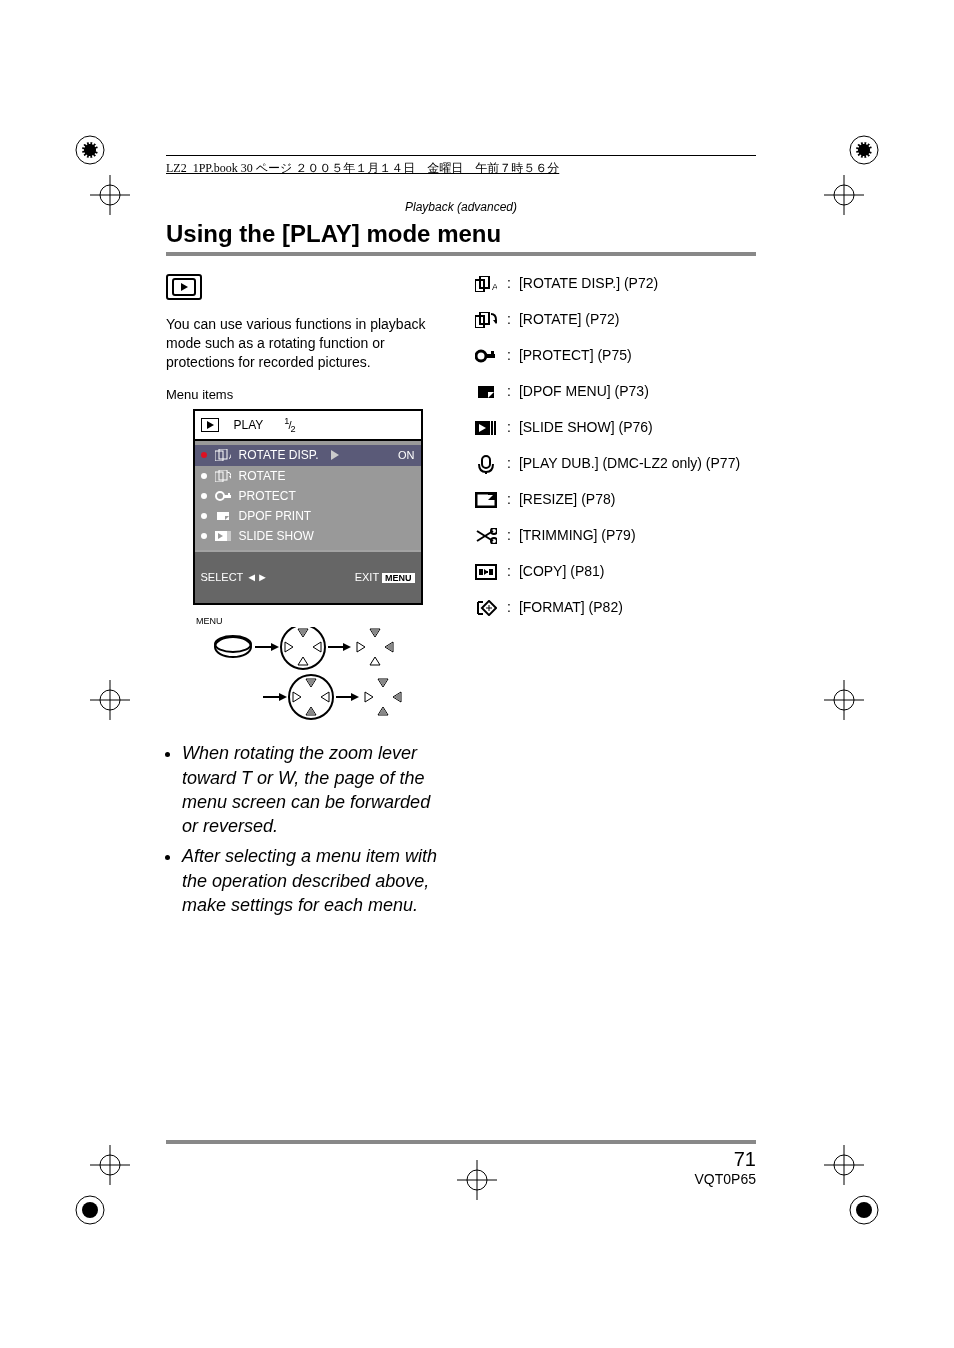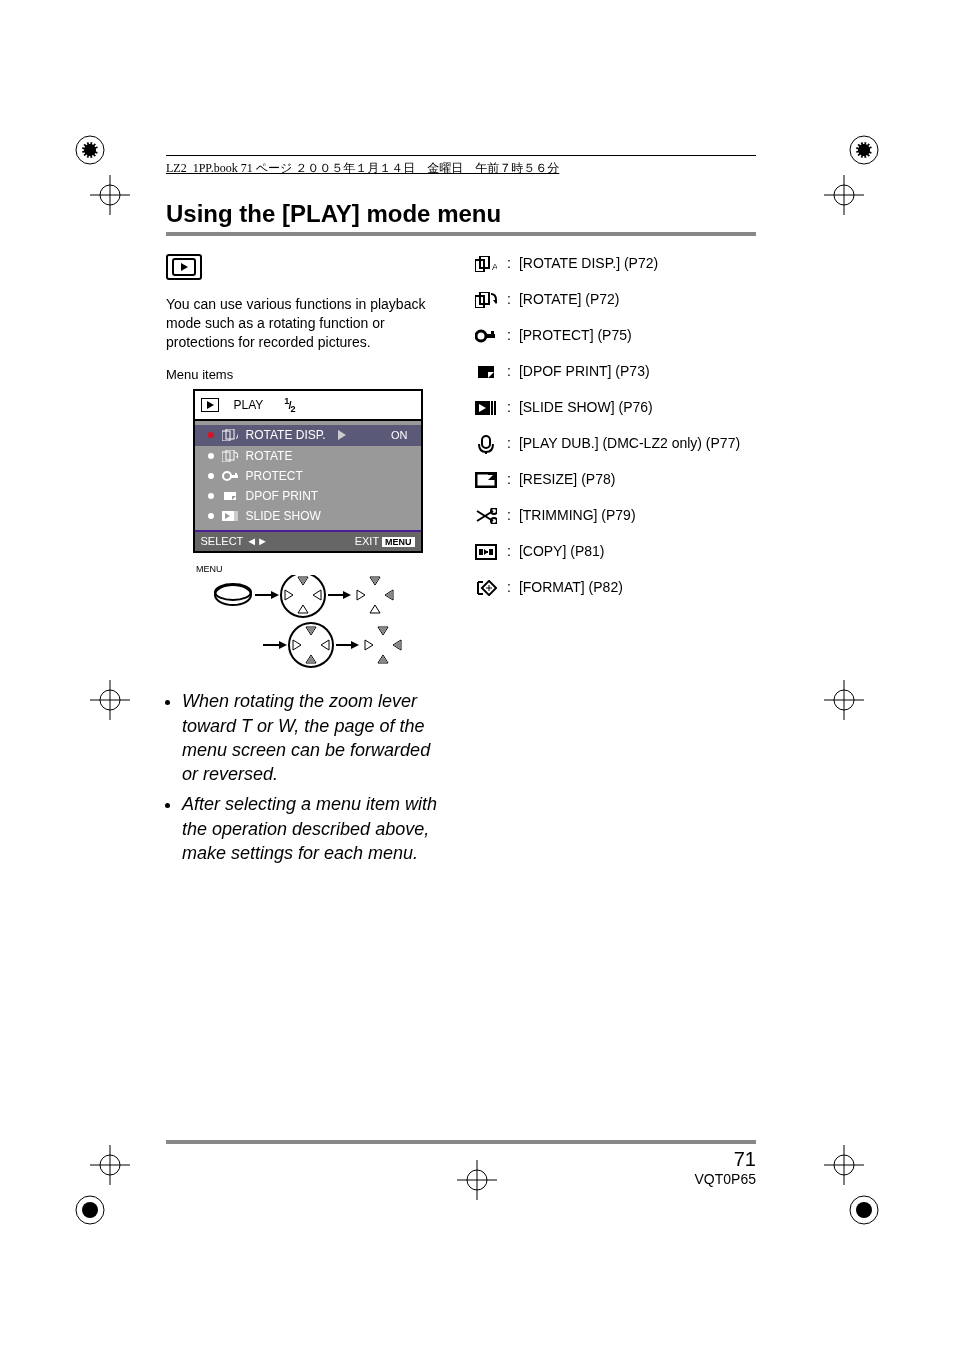--- a/index.html
+++ b/index.html
@@ -86,42 +86,42 @@
     font-size: 12px;
   }
   .menu-title {
     background:#fff;
     padding: 4px 6px;
     border-bottom: 2px solid #000;
     display:flex;
     align-items:center;
     gap:15px;
   }
-  .menu-title .frac { font-size: 11px; letter-spacing: -1px; font-weight: bold; }
+  .menu-title .frac { font-size: 11px; letter-spacing: -1px; }
   .menu-body { background:#999; padding: 4px 0; }
   .menu-row {
     display:flex;
     align-items:center;
     color:#fff;
-    padding: 2px 13px;
+    padding: 2px 6px;
     font-size: 12px;
     gap:8px;
   }
   .menu-row.sel { background:#5a5a78; }
   .bullet { width:6px; height:6px; background:#fff; border-radius:50%; display:inline-block; }
   .bullet.sel { background:#d12; }
   .menu-row .val { margin-left:auto; font-size:11px; }
   .menu-foot {
     background:#666;
     color:#fff;
     display:flex;
     justify-content:space-between;
-    padding: 2px 6px;
+    padding: 18px 6px;
     font-size:11px;
-    border-top:2px solid #4c1d95;
+    border-top:2px solid #a3a3a3;
   }
   .menu-foot .mbox {
     background:#fff; color:#000; padding:0 3px; font-size:9px; font-weight:bold;
   }
 
   .nav-fig { text-align:center; margin: 6px 0 14px 0; }
   .nav-fig svg { display:block; margin:0 auto; }
 
   .bullets { margin-top: 6px; }
   .bullets li { list-style: disc; margin-left: 16px; margin-bottom: 6px; font-size: 18px; font-style: italic; }
@@ -194,24 +194,25 @@
       <circle cx="20" cy="20" r="14" fill="none" stroke="#000"></circle>
       <circle cx="20" cy="20" r="8" fill="#000"></circle>
     </svg></div>
 <div class="regmark br-in"><svg viewBox="0 0 40 40">
       <circle cx="20" cy="20" r="10" fill="none" stroke="#000"></circle>
       <line x1="0" y1="20" x2="40" y2="20" stroke="#000"></line>
       <line x1="20" y1="0" x2="20" y2="40" stroke="#000"></line>
     </svg></div>
 
 <div class="topbar">
-  <span class="underline">LZ2_1PP.book  71 ページ  ２００５年１月１４日　金曜日　午前７時５６分</span>
+  <span class="underline">LZ2_1PP.book  30 ページ  ２００５年１月１４日　金曜日　午前７時５６分</span>
 </div>
 
 <div class="page">
+  <div class="sec-header">Playback (advanced)</div>
   <div class="title">Using the [PLAY] mode menu</div>
   <div class="rule"></div>
 
   <div class="cols">
     <div class="col">
       <span class="mode-icon">
         <svg width="24" height="18" viewBox="0 0 24 18">
             <rect x="1" y="1" width="22" height="16" rx="2" fill="none" stroke="#000" stroke-width="2"></rect>
             <polygon points="9,5 16,9 9,13" fill="#000"></polygon>
           </svg>
@@ -384,21 +385,21 @@
             <span class="txt">[PROTECT] (P75)</span>
           </div>
         <div class="ritem">
             <span class="ico">
               <svg width="22" height="16" viewBox="0 0 22 16">
                 <path d="M3 2 L3 14 L13 14 L13 8 L19 8 L19 2 Z" fill="#000"></path>
                 <polygon points="13,14 19,8 19,14" fill="#000"></polygon>
               </svg>
             </span>
             <span class="colon">:</span>
-            <span class="txt">[DPOF PRINT] (P73)</span>
+            <span class="txt">[DPOF MENU] (P73)</span>
           </div>
         <div class="ritem">
             <span class="ico">
               <svg width="22" height="16" viewBox="0 0 22 16">
                 <rect x="0" y="1" width="15" height="14" fill="#000"></rect>
                 <polygon points="4,4 11,8 4,12" fill="#fff"></polygon>
                 <line x1="17" y1="1" x2="17" y2="15" stroke="#000" stroke-width="2"></line>
                 <line x1="20" y1="1" x2="20" y2="15" stroke="#000" stroke-width="2"></line>
               </svg>
             </span>

